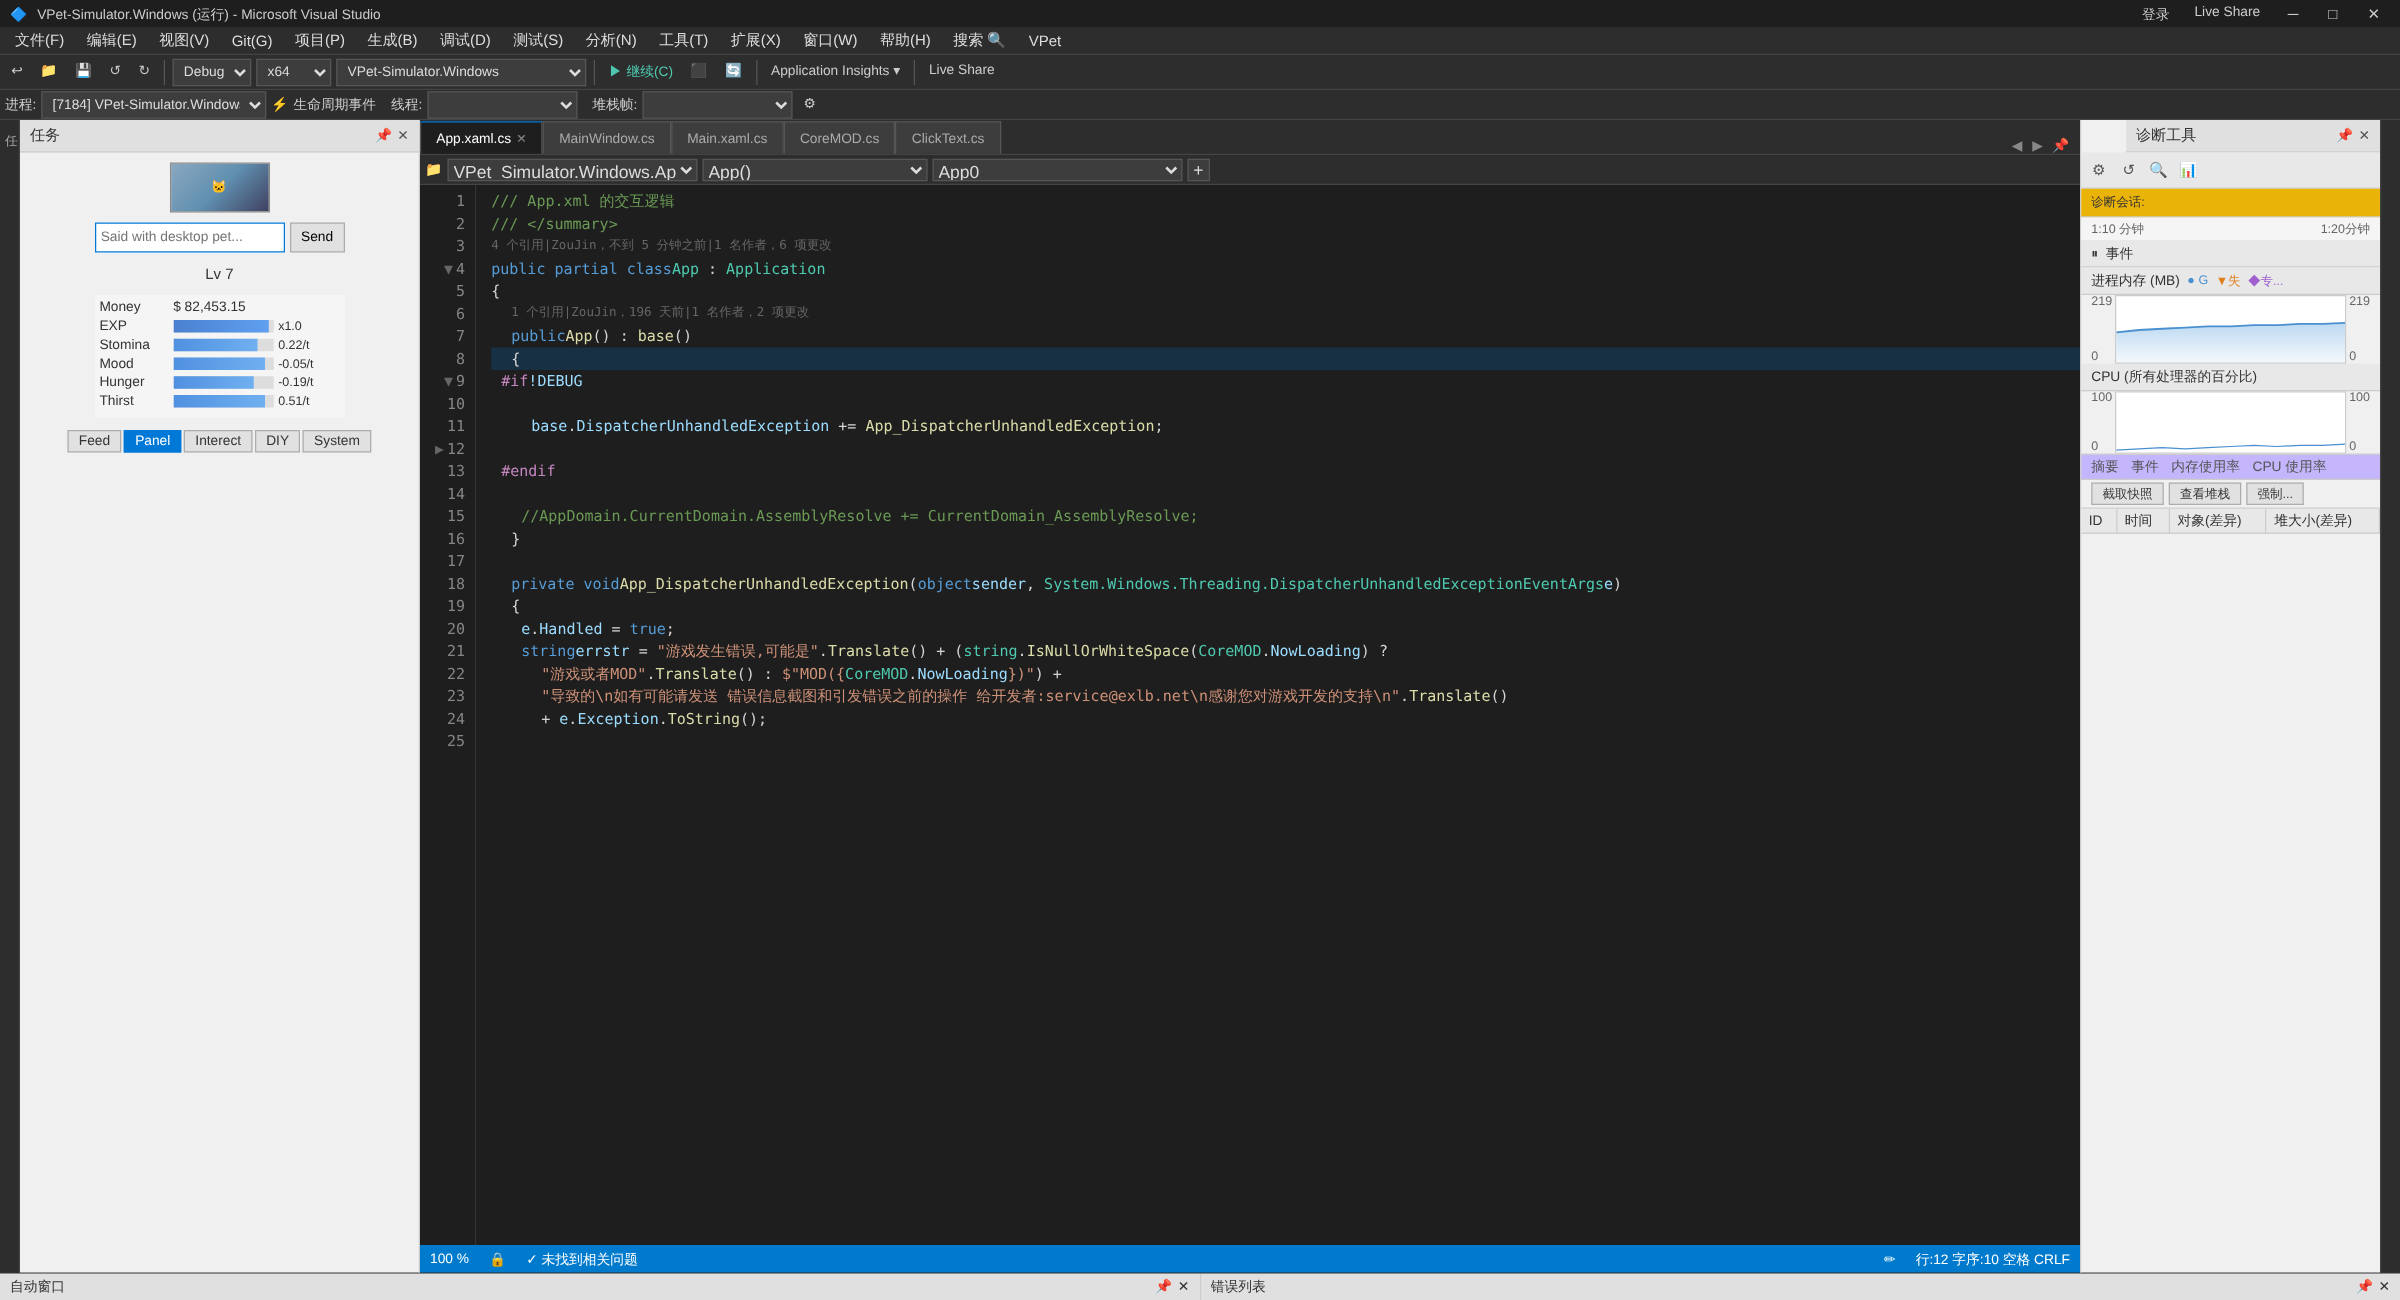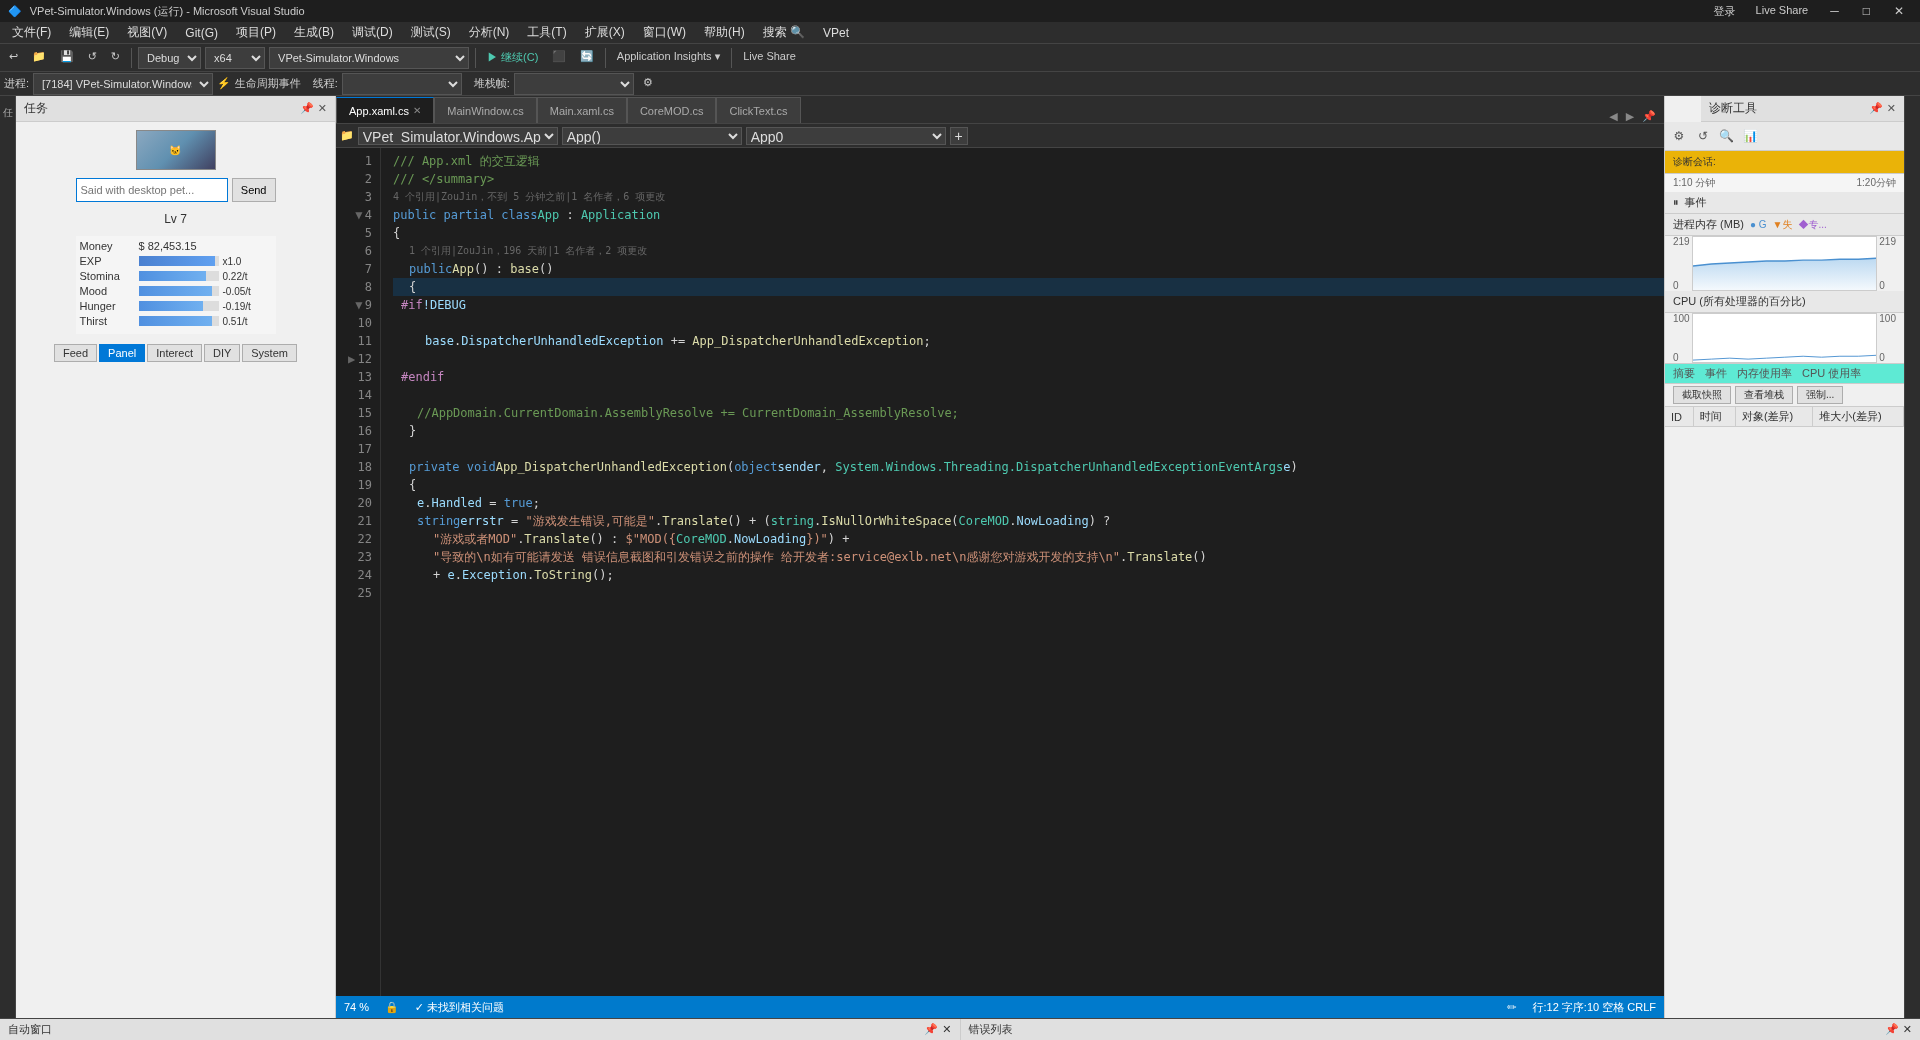--- a/index.html
+++ b/index.html
@@ -733,21 +733,21 @@
         <div class="code-line" style="padding-left:16px;">{</div>
         <div class="code-line" style="padding-left:24px;"><span class="prop">e</span>.<span class="prop">Handled</span> = <span class="kw">true</span>;</div>
         <div class="code-line" style="padding-left:24px;"><span class="kw">string</span> <span class="prop">errstr</span> = <span class="str">"游戏发生错误,可能是"</span>.<span class="method">Translate</span>() + (<span class="type">string</span>.<span class="method">IsNullOrWhiteSpace</span>(<span class="type">CoreMOD</span>.<span class="prop">NowLoading</span>) ?</div>
         <div class="code-line" style="padding-left:40px;"><span class="str">"游戏或者MOD"</span>.<span class="method">Translate</span>() : <span class="str">$"MOD({</span><span class="type">CoreMOD</span>.<span class="prop">NowLoading</span><span class="str">})"</span>) +</div>
         <div class="code-line" style="padding-left:40px;"><span class="str">"导致的\n如有可能请发送 错误信息截图和引发错误之前的操作 给开发者:service@exlb.net\n感谢您对游戏开发的支持\n"</span>.<span class="method">Translate</span>()</div>
         <div class="code-line" style="padding-left:40px;">+ <span class="prop">e</span>.<span class="prop">Exception</span>.<span class="method">ToString</span>();</div>
       </div>
     </div>
 
     <div class="editor-status">
-      <span>74 %</span>
+      <span>100 %</span>
       <span>🔒</span>
       <span>✓ 未找到相关问题</span>
       <span style="flex:1;"></span>
       <span>✏</span>
       <span>行:12  字序:10  空格  CRLF</span>
     </div>
   </div>
 
   <div class="diag-panel">
     <div class="diag-header">
@@ -827,21 +827,21 @@
             <polyline points="0,48 20,47 40,46 60,47 80,46 100,45 120,44 140,45 160,44 180,44 200,43" fill="none" stroke="#4a90d0" stroke-width="1"></polyline>
           </svg>
         </div>
         <div style="font-size:10px;color:#666;display:flex;flex-direction:column;justify-content:space-between;padding-left:2px;">
           <span>100</span>
           <span>0</span>
         </div>
       </div>
     </div>
 
-    <div style="display:flex;gap:2px;padding:2px 4px;background:#5eead4;border-top:1px solid #ccc;border-bottom:1px solid #ccc;">
+    <div style="display:flex;gap:2px;padding:2px 4px;background:#c4b5fd;border-top:1px solid #ccc;border-bottom:1px solid #ccc;">
       <span class="bottom-tab">摘要</span>
       <span class="bottom-tab">事件</span>
       <span class="bottom-tab">内存使用率</span>
       <span class="bottom-tab">CPU 使用率</span>
     </div>
 
     <div class="diag-btn-row">
       <button class="diag-small-btn">截取快照</button>
       <button class="diag-small-btn">查看堆栈</button>
       <button class="diag-small-btn">强制...</button>

